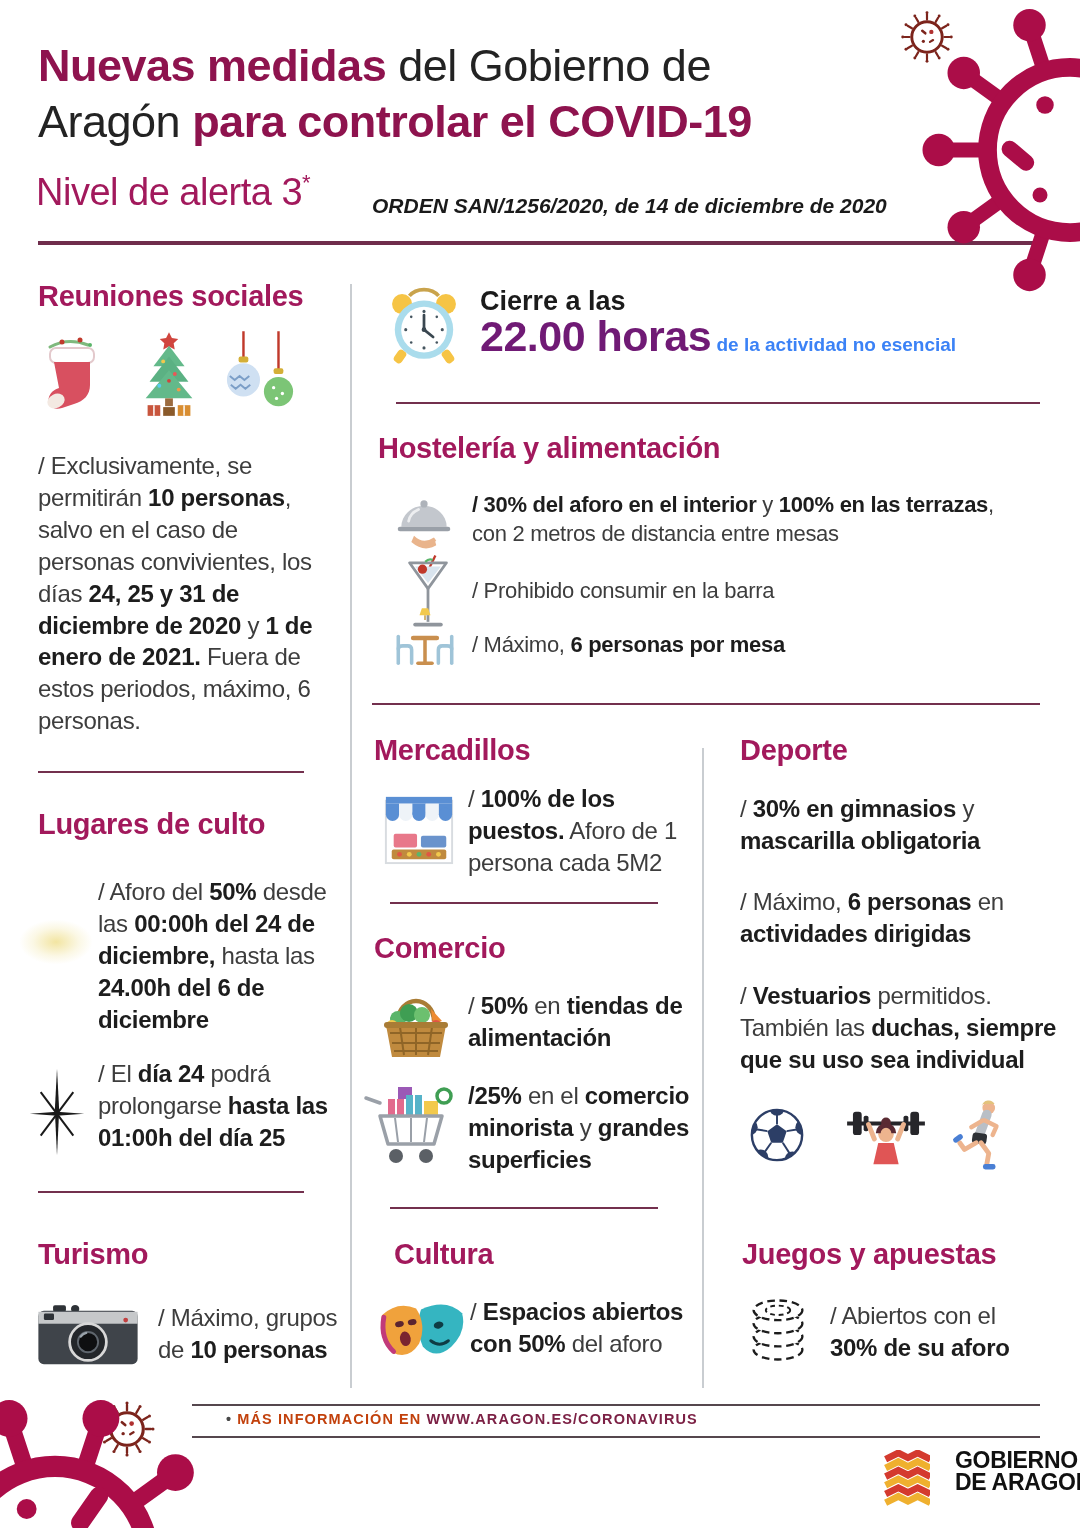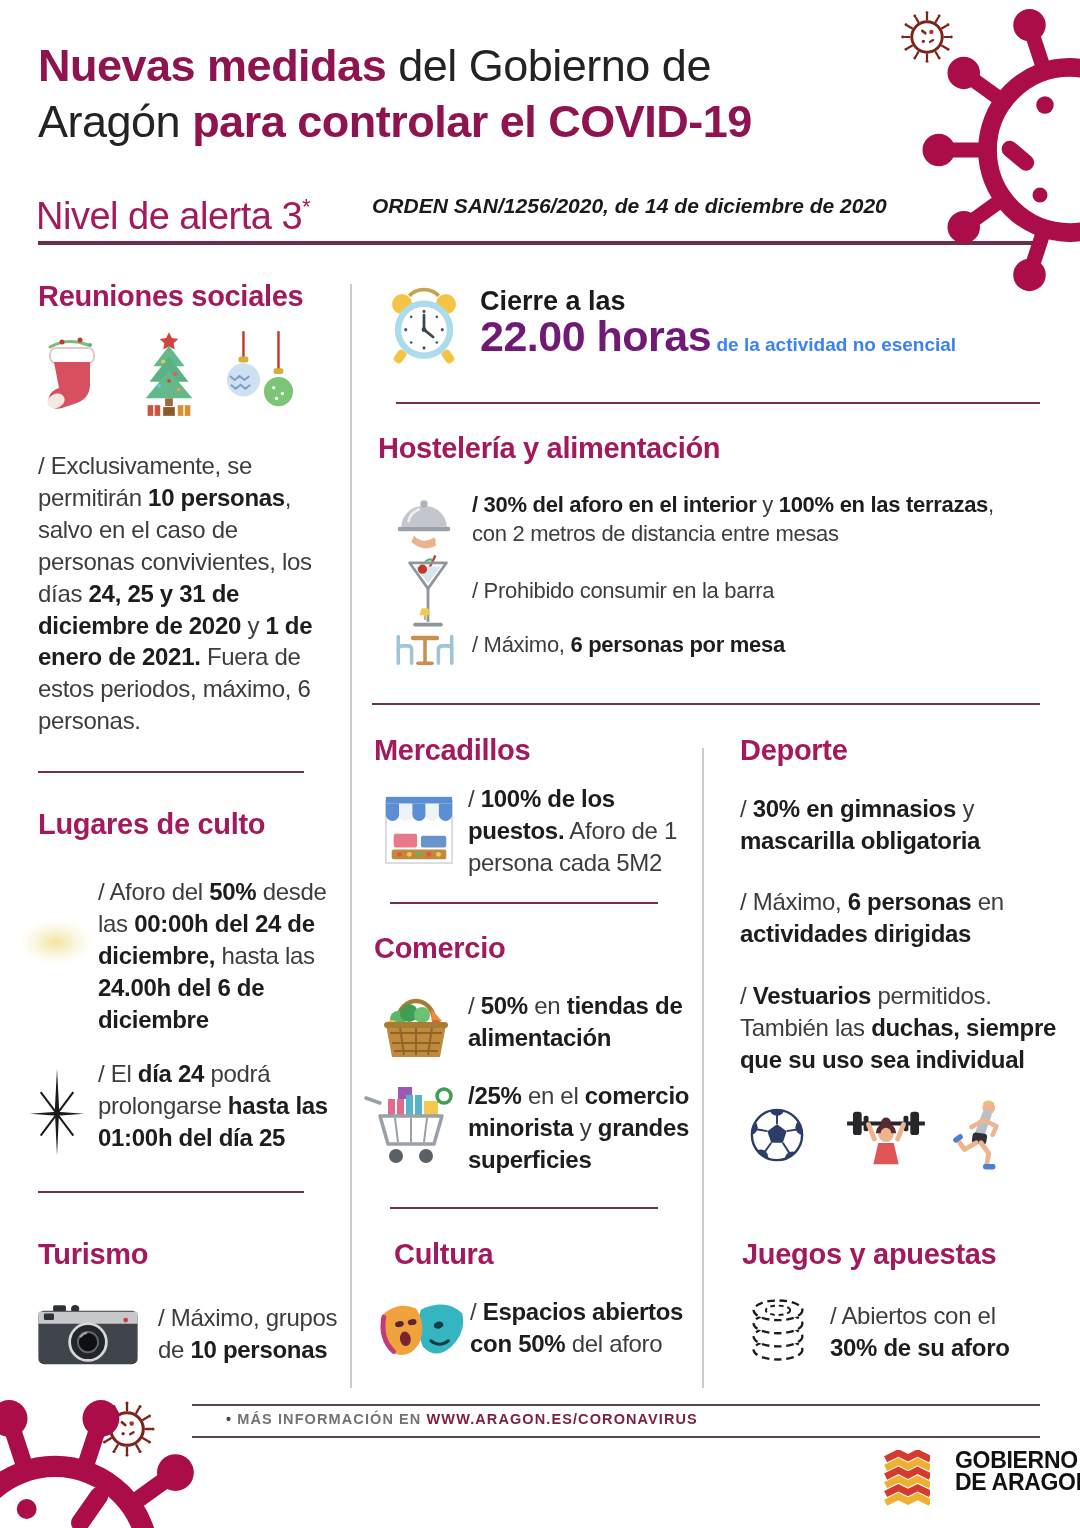--- a/index.html
+++ b/index.html
@@ -18,21 +18,21 @@
   .cierre-intro{font-size:27px;font-weight:700;color:#1b1b1b;}
   .cierre-line{white-space:nowrap;}
   .cierre-line .time{font-size:43px;font-weight:700;color:#701a75;letter-spacing:-0.5px;}
   .cierre-line .strong{font-size:19px;font-weight:700;color:#3b82f6;}
   .rule{background:#73304e;height:2px;}
   .rule-main{background:#6f2d4c;height:4px;}
   .vrule{background:#c9cdd1;width:2px;}
   .frule{background:#55474e;height:2px;}
   .finfo{font-size:14.5px;letter-spacing:1.1px;font-weight:700;white-space:nowrap;}
   .finfo .dot{color:#474747;}
-  .finfo .muted{color:#737373;}
+  .finfo .muted{color:#c2410c;}
   .finfo .url{color:#7c2145;}
   .logo{display:flex;align-items:flex-start;gap:25px;}
   .logo-text{font-size:23px;font-weight:700;line-height:0.95;color:#111;letter-spacing:-0.3px;white-space:nowrap;}
   .glow{background:radial-gradient(ellipse at center,rgba(238,220,130,0.75) 0%,rgba(244,234,180,0.35) 45%,rgba(255,255,255,0) 72%);}
 </style>
 </head>
 <body>
 
 <div class="page">
 
@@ -114,21 +114,21 @@
         <circle cx="46" cy="33" r="3" fill="#b03030"></circle>
           <circle cx="35" cy="46" r="2.2" fill="currentColor"></circle>
       </symbol>
     </defs>
   </svg>
 
   <div class="abs h1" style="left:38px;top:38px;">
     <div><span class="acc">Nuevas medidas</span><span> del Gobierno de</span></div>
     <div><span>Aragón </span><span class="acc">para controlar el COVID-19</span></div>
   </div>
-  <div class="abs alert" style="left:36px;top:170px;margin-top:24px;"><span>Nivel de alerta 3</span><span class="sup">*</span></div>
+  <div class="abs alert" style="left:36px;top:170px;"><span>Nivel de alerta 3</span><span class="sup">*</span></div>
   <div class="abs order" style="left:372px;top:194px;">ORDEN SAN/1256/2020, de 14 de diciembre de 2020</div>
   <div class="abs rule-main" style="left:38px;top:241px;width:1004px;"></div>
 
   <svg class="abs" style="left:898px;top:8px;width:58px;height:58px;color:#7c241c;" viewBox="0 0 80 80">
       <use href="#virusS"></use>
     </svg>
   <svg class="abs" style="left:920px;top:0px;width:300px;height:300px;color:#ab0d48;" viewBox="0 0 240 240">
       <use href="#virusL"></use>
     </svg>
 

